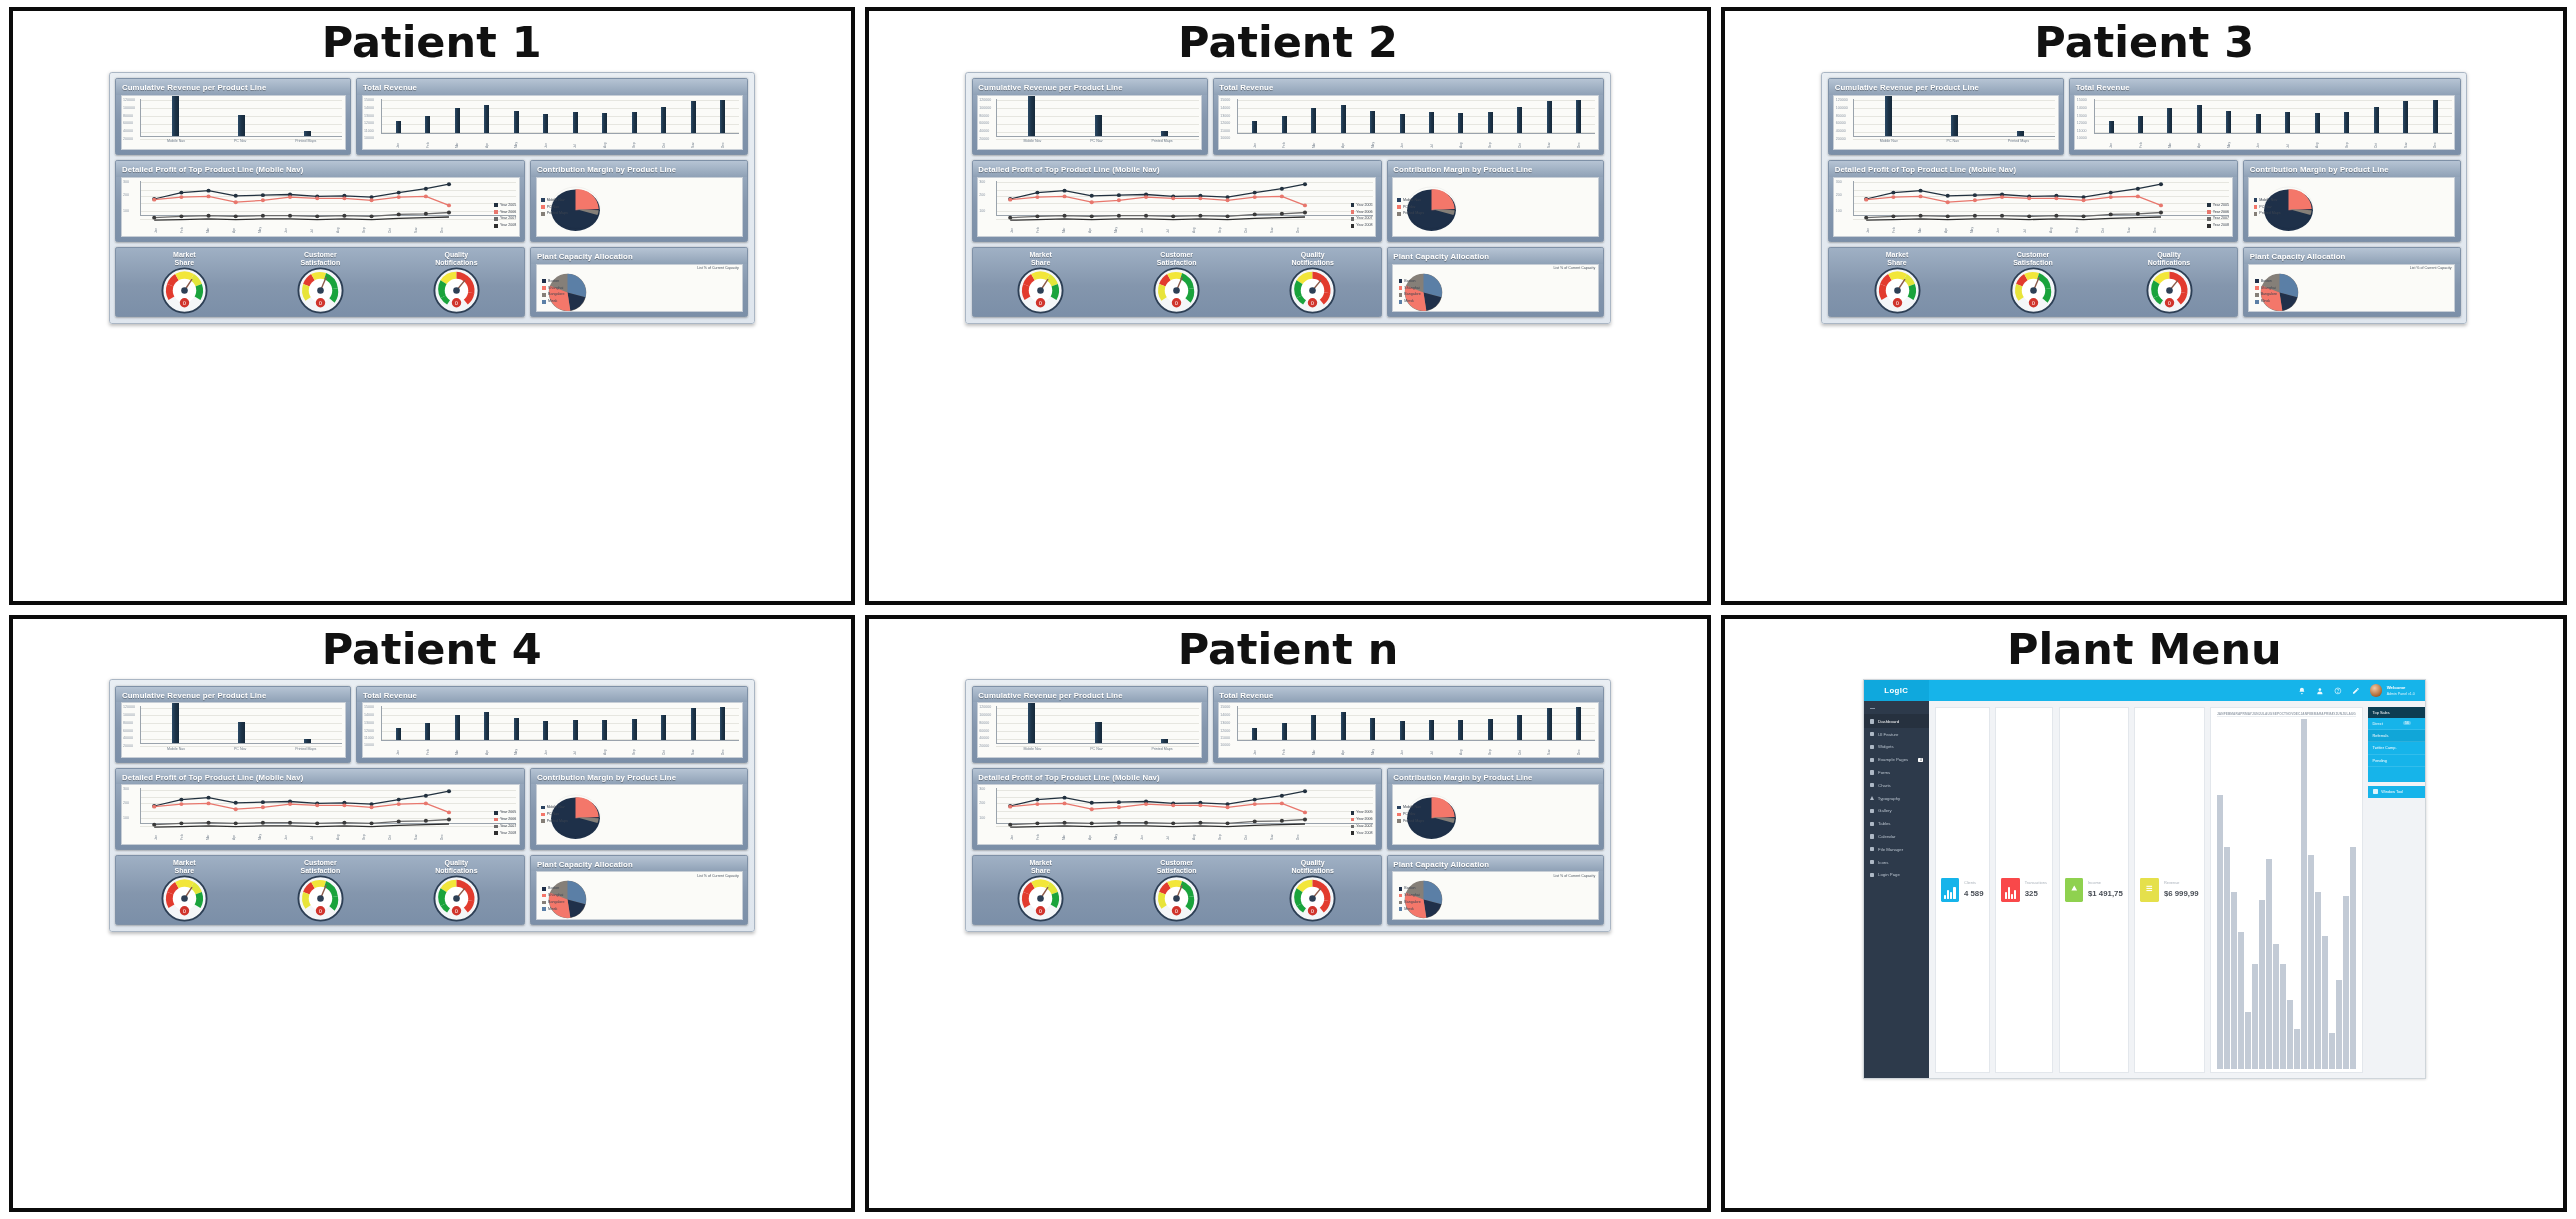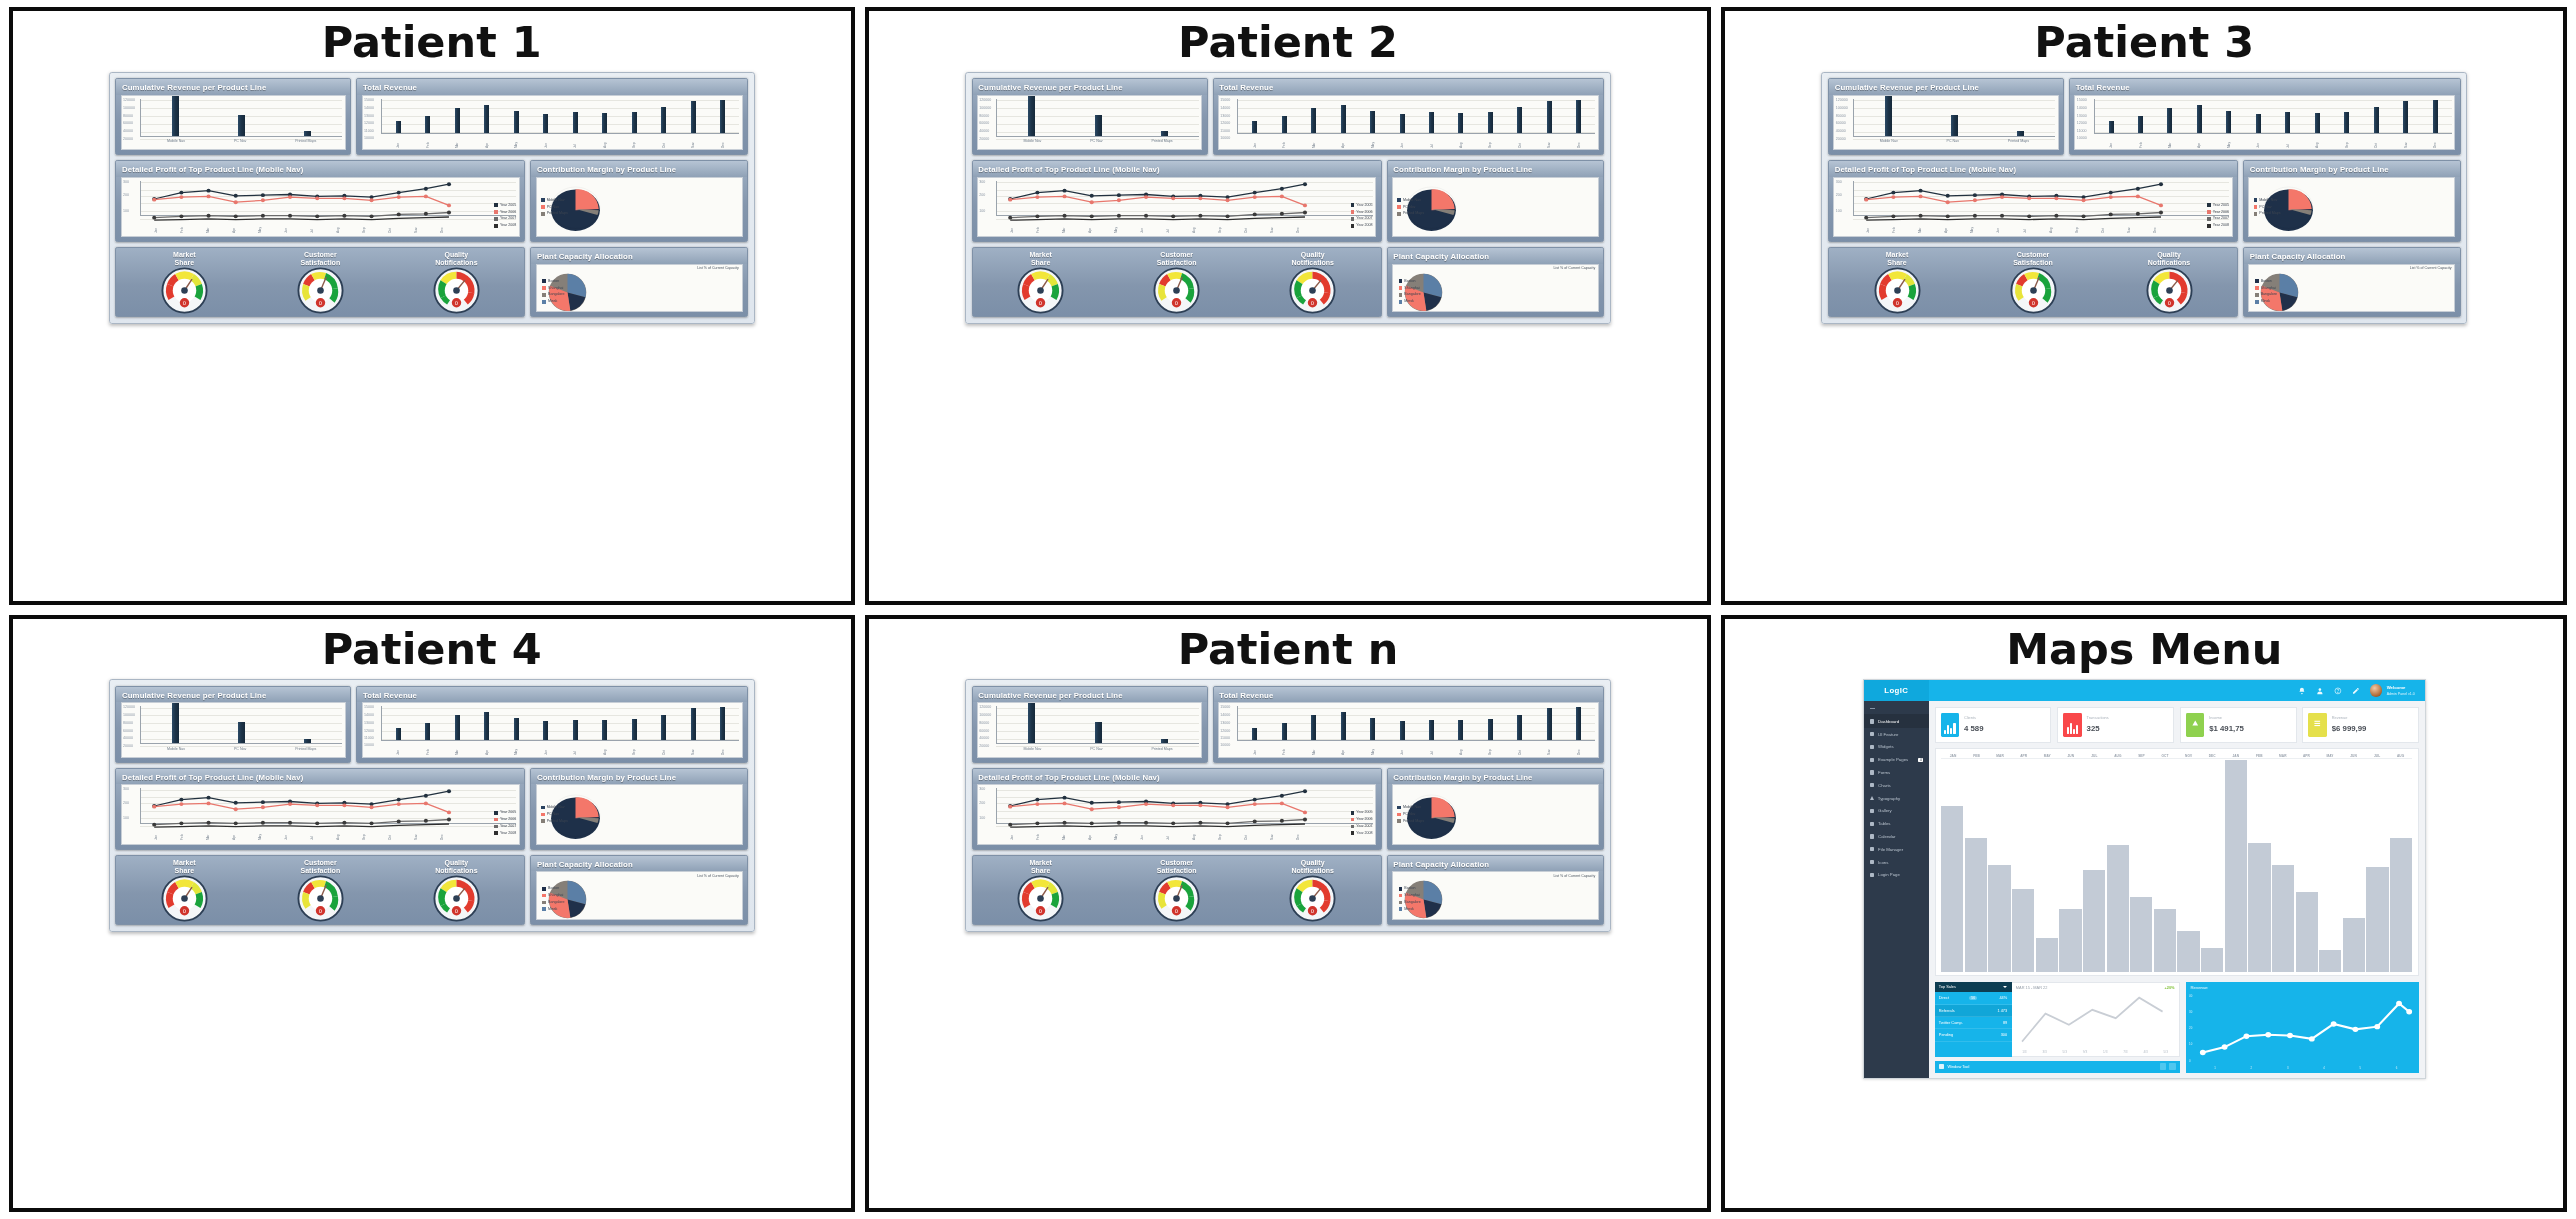--- a/index.html
+++ b/index.html
@@ -110,21 +110,21 @@
   .mm-body{flex:1;display:flex;min-height:0;}
   .mm-side{width:65px;background:#2d3a4b;flex:none;display:flex;flex-direction:column;padding-top:1.4px;}
   .mm-side-top{height:11.4px;border-bottom:0.7px solid #26313f;display:flex;align-items:center;padding-left:5.7px;}
   .mm-dots{width:5px;height:1.1px;background:#8592a3;}
   .mi{display:flex;align-items:center;gap:4.3px;padding:3.9px 5.7px;color:#b9c3ce;font-size:4.3px;white-space:nowrap;}
   .mi.active{background:#26313f;color:#fff;}
   .mi .mi-ico{width:4.3px;height:4.3px;background:#aeb9c6;border-radius:0.7px;flex:none;}
   .mi .mi-ico.tri{background:none;width:0;height:0;border-left:2.1px solid transparent;border-right:2.1px solid transparent;border-bottom:4.3px solid #aeb9c6;border-radius:0;}
   .mi .badge{margin-left:auto;background:#fff;color:#2d3a4b;font-size:3.6px;padding:0 1.4px;border-radius:0.7px;}
 
-  .mm-main{flex:1;background:#f1f3f6;padding:5.7px;display:flex;flex-direction:column;gap:5.7px;min-width:0;}
+  .mm-main{flex:1;background:#f1f3f6;padding:5.7px;display:flex;flex-direction:row;gap:5.7px;min-width:0;}
   .stats{display:flex;gap:5.7px;}
   .stat{flex:1;background:#fff;border:0.7px solid #e3e7ec;display:flex;align-items:center;gap:5px;padding:5px;}
   .stat-ico{width:18.5px;height:21px;border-radius:1.4px;display:flex;align-items:flex-end;justify-content:center;padding-bottom:2.8px;gap:1.1px;flex:none;}
   .stat-ico i{display:block;width:2.1px;background:#fff;border-radius:0.4px;}
   .stat-txt{min-width:0;}
   .stat-lbl{font-size:3.9px;color:#aab2bb;display:block;line-height:1.2;}
   .stat-val{font-size:7.8px;color:#4a4f57;font-weight:bold;line-height:1.3;white-space:nowrap;}
 
   .barcard{background:#fff;border:0.7px solid #e3e7ec;flex:1;position:relative;min-height:0;padding:4.3px 5.7px 2.8px 5.7px;display:flex;flex-direction:column;}
   .bc-months{display:flex;justify-content:space-between;font-size:3.2px;color:#9aa3ae;font-weight:bold;letter-spacing:0.1px;}
@@ -1698,21 +1698,21 @@
                 </div>
               </div>
             </div>
           </div>
 
         </div>
       </div>
     </div>
 
     <div class="cell">
-      <div class="cell-title">Maps Menu</div>
+      <div class="cell-title">Plant Menu</div>
 
       <div class="mm">
         <div class="mm-top">
           <div class="mm-brand">LogIC</div>
           <div class="mm-topright">
             <svg class="tp-ico" viewBox="0 0 24 24" fill="currentColor">
                 <path d="M12 2a6 6 0 0 0-6 6v4l-2 3h16l-2-3V8a6 6 0 0 0-6-6zm0 20a3 3 0 0 0 3-3H9a3 3 0 0 0 3 3z"></path>
               </svg>
             <svg class="tp-ico" viewBox="0 0 24 24" fill="currentColor">
                 <circle cx="12" cy="8" r="4"></circle>

